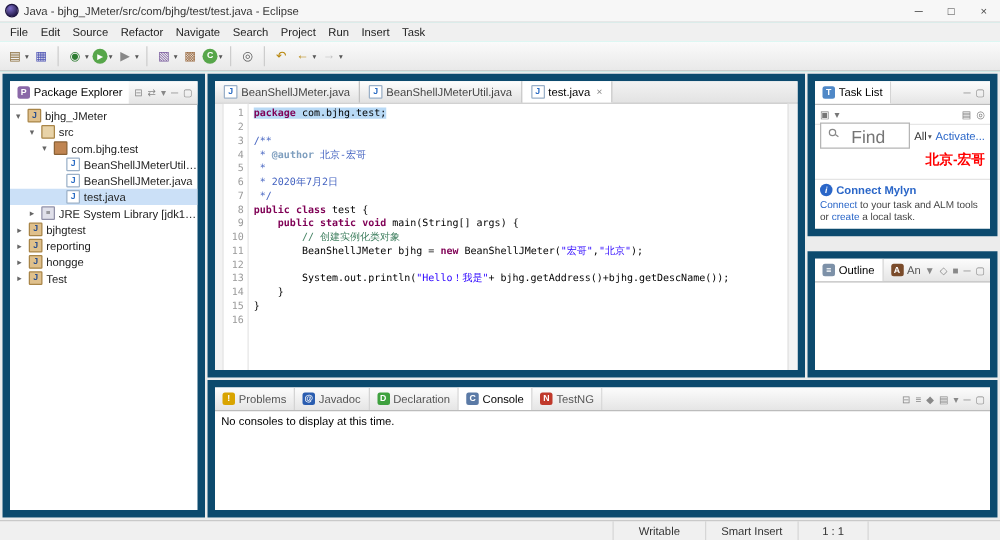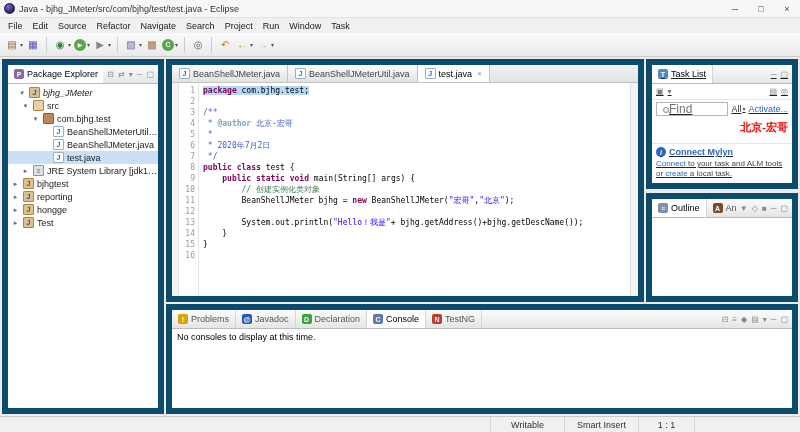--- a/index.html
+++ b/index.html
@@ -48,21 +48,21 @@
   .pico[data-icon="debug-persp"]{ background:#2e7d32; font-size:6px; }
 
   
   .main { flex:1; display:flex; min-height:0; background:#ececec; }
   .panel { border:6px solid #0c4a6e; background:#fff; display:flex; flex-direction:column; min-height:0; }
   .left-panel { width:162px; margin:2px 1px 2px 2px; flex-shrink:0; }
   .center-col { flex:1; display:flex; flex-direction:column; margin:2px 2px 2px 1px; min-width:0; }
   .upper { flex:1; display:flex; min-height:0; }
   .editor-panel { flex:1; margin-right:2px; min-width:0; }
   .side-panel { width:152px; flex-shrink:0; display:flex; flex-direction:column; }
-  .task-list { height:130px; margin-bottom:4px; flex-shrink:0;text-decoration:underline; }
+  .task-list { height:130px; margin-bottom:12px; flex-shrink:0; }
   .outline { flex:1; }
   .console-panel { height:110px; margin-top:2px; flex-shrink:0; }
 
   
   .view-header { height:19px; flex-shrink:0; display:flex; align-items:stretch; background:linear-gradient(#fcfcfc,#e5e5e5); border-bottom:1px solid #bcbcbc; }
   .vtabs { display:flex; min-width:0; overflow:hidden; }
   .view-tab { display:flex; align-items:center; gap:3px; padding:0 6px; color:#555; border-right:1px solid #d4d4d4; white-space:nowrap; }
   .view-tab.active { background:#fff; color:#000; }
   .hdr-icons { margin-left:auto; display:flex; align-items:center; gap:4px; padding:0 4px; color:#888; font-size:8px; flex-shrink:0; }
   .hico { cursor:default; }
@@ -108,21 +108,21 @@
   .tk-pl { color:#000; }
   .tk-st { color:#2a00ff; }
   .tk-cm { color:#3f7f5f; }
   .tk-jd { color:#3f5fbf; }
   .tk-jdt { color:#7f9fbf; font-weight:bold; }
 
   
   .tl-toolbar { height:16px; flex-shrink:0; display:flex; align-items:center; gap:4px; padding:0 4px; border-bottom:1px solid #e6e6e6; color:#777; font-size:8px; }
   .tl-toolbar .right { margin-left:auto; display:flex; gap:4px; }
   .tl-find { height:17px; flex-shrink:0; display:flex; align-items:center; gap:3px; padding:0 4px; }
-  .find-input { flex:1; min-width:0; height:14px; font-size:12px; border:1px solid #b5b5b5; padding:0 2px 0 12px; font-family:"Liberation Sans",sans-serif; }
+  .find-input { flex:1; min-width:0; height:21px; font-size:14px; border:1px solid #b5b5b5; padding:0 2px 0 24px; font-family:"Liberation Sans",sans-serif; }
   .mag { position:absolute; width:6px; height:6px; border:1px solid #888; border-radius:50%; left:7px; top:5px; }
   .mag::after { content:""; position:absolute; width:3px; height:1px; background:#888; right:-3px; bottom:-1px; transform:rotate(35deg); }
   .find-wrap { position:relative; display:flex; flex:1; min-width:0; }
   .all-dd { display:flex; align-items:center; gap:1px; color:#333; white-space:nowrap; }
   .all-caret { font-size:6px; color:#555; }
   .activate-link { color:#2a66c8; white-space:nowrap; }
   .tl-content { position:relative; flex:1; display:flex; flex-direction:column; min-height:0; }
   .watermark { position:absolute; top:3px; right:4px; color:#ff0000; font-size:11px; font-weight:bold; white-space:nowrap; }
   .mylyn { margin-top:auto; padding:3px 4px 4px 4px; border-top:1px solid #e4e4e4; }
   .mylyn-title { display:flex; align-items:center; gap:3px; color:#2a66c8; font-weight:bold; }
@@ -157,21 +157,21 @@
 
   <div class="menubar">
       <span class="menu-item">File</span>
       <span class="menu-item">Edit</span>
       <span class="menu-item">Source</span>
       <span class="menu-item">Refactor</span>
       <span class="menu-item">Navigate</span>
       <span class="menu-item">Search</span>
       <span class="menu-item">Project</span>
       <span class="menu-item">Run</span>
-      <span class="menu-item">Window</span>
+      <span class="menu-item">Insert</span>
       <span class="menu-item">Task</span>
     </div>
 
   <div class="toolbar">
     <div class="tb-left">
         <span class="tb-btn">
           <span class="tbico" data-icon="new-wizard">▤</span>
           <span class="dd">▾</span>
         </span>
         <span class="tb-btn">
@@ -236,21 +236,21 @@
           </div>
         <div class="hdr-icons">
           <span class="hico">⊟</span>
           <span class="hico">⇄</span>
           <span class="hico">▾</span>
           <span class="hico">─</span>
           <span class="hico">▢</span>
         </div>
       </div>
       <div class="tree">
-          <div class="tree-row" style="padding-left: 9px; font-style: italic;">
+          <div class="tree-row" style="padding-left: 2px;">
             <span class="arrow">▾</span>
             <span class="ticon ticon-java-project">J</span>
             <span class="tree-label">bjhg_JMeter</span>
           </div>
           <div class="tree-row" style="padding-left: 13px;">
             <span class="arrow">▾</span>
             <span class="ticon ticon-src-folder"></span>
             <span class="tree-label">src</span>
           </div>
           <div class="tree-row" style="padding-left: 23px;">

